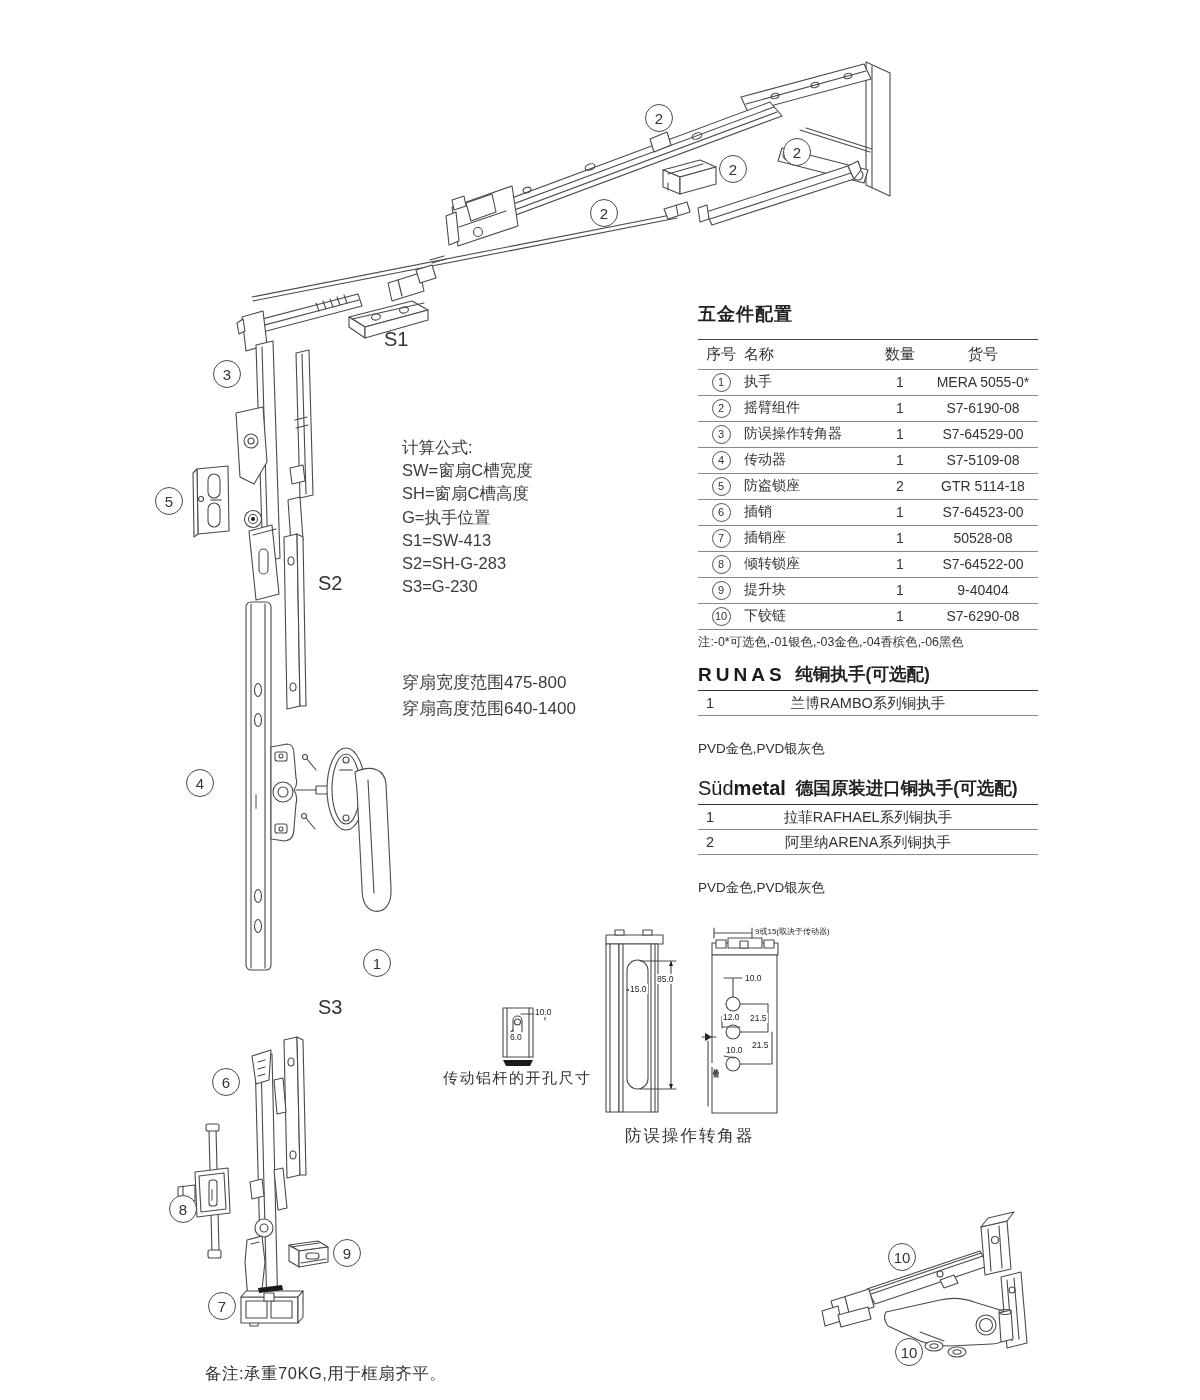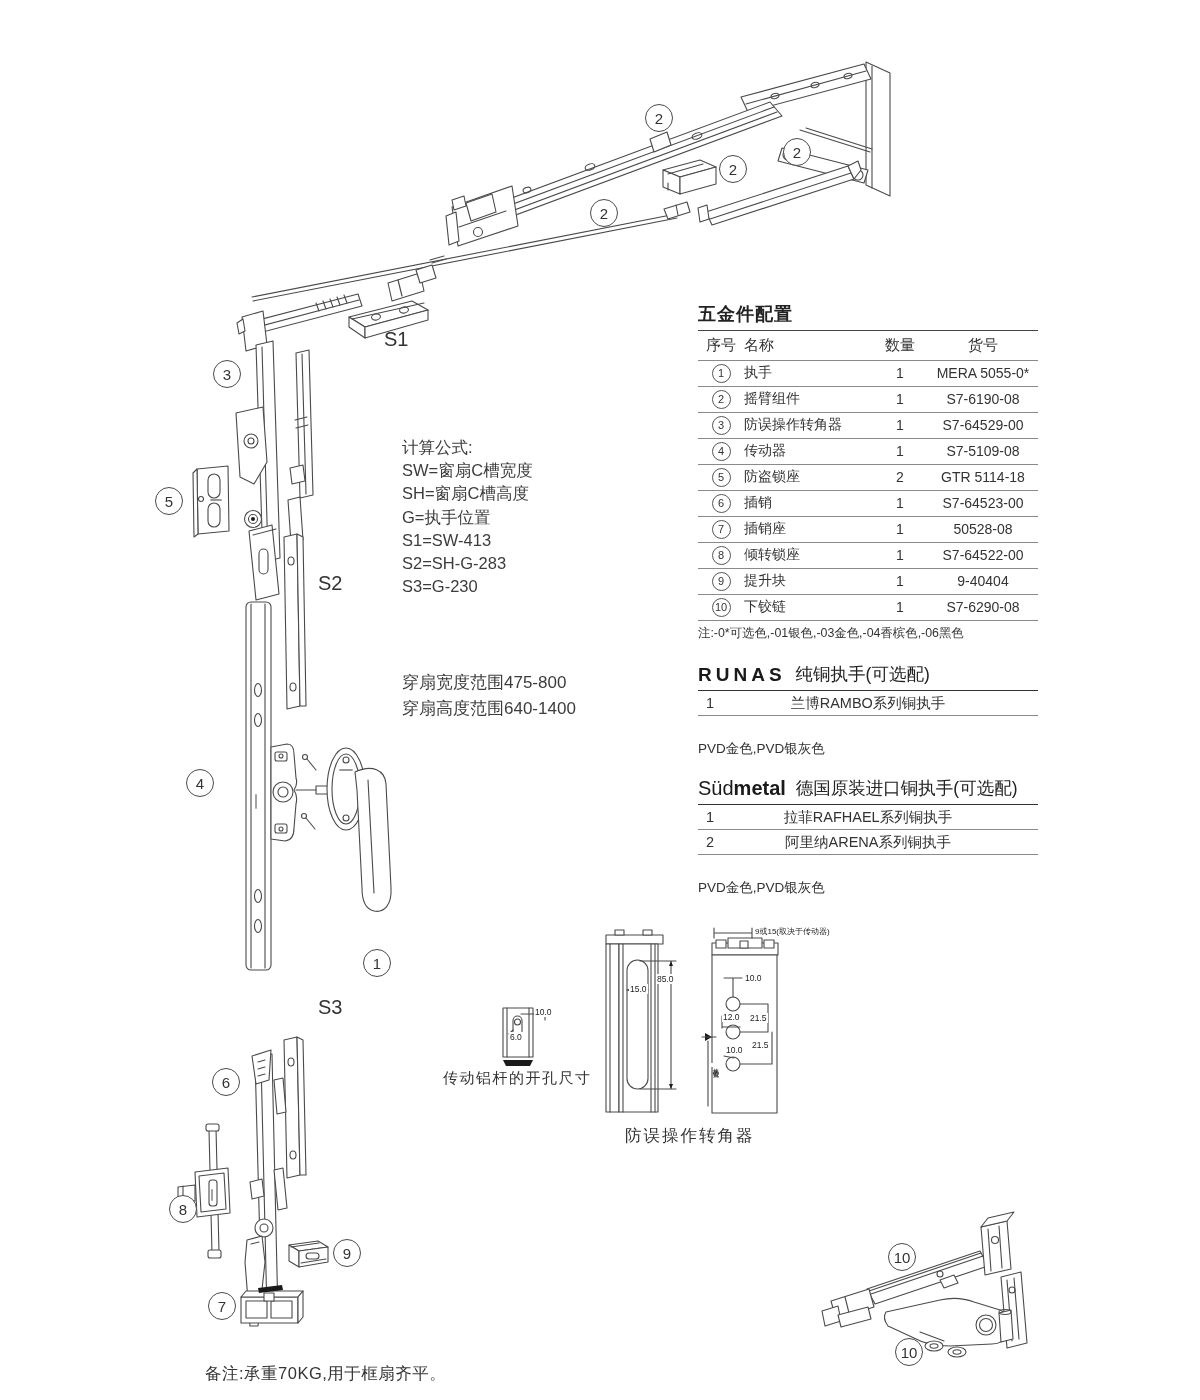--- a/index.html
+++ b/index.html
@@ -12,36 +12,36 @@
   }
   svg.art .fw { fill:#ffffff; }
   svg.art .dk { fill:#1a1a1a; stroke:none; }
   svg.art .logo { stroke:#999; stroke-width:1.8; }
   .callout { position:absolute; width:28px; height:28px; border:1.6px solid #4a4a4a; border-radius:50%;
     display:flex; align-items:center; justify-content:center; font-size:15px; color:#333; background:#fff; }
   .slabel { position:absolute; font-size:20px; color:#333; }
   .formula { position:absolute; left:402px; top:436px; font-size:16.5px; line-height:23.2px; color:#3c3c3c; }
   .range { position:absolute; left:402px; top:670px; font-size:17px; line-height:25.5px; color:#3c3c3c; }
   .hw { position:absolute; left:698px; top:302px; width:340px; }
-  .hw-title { font-size:18px; font-weight:bold; letter-spacing:1px; color:#222; padding-bottom:4px; border-bottom:1.5px solid #444; }
+  .hw-title { font-size:18px; font-weight:bold; letter-spacing:1px; color:#222; padding-bottom:13px; border-bottom:1.5px solid #444; }
   table.hw-t { width:100%; border-collapse:collapse; font-size:14px; color:#333; table-layout:fixed; }
   table.hw-t col.c-no { width:46px; } table.hw-t col.c-name { width:128px; }
   table.hw-t col.c-qty { width:56px; } table.hw-t col.c-sku { width:110px; }
   table.hw-t th { font-size:15px; font-weight:normal; height:29px; border-bottom:1px solid #8a8a8a; }
   table.hw-t th.l, table.hw-t td.l { text-align:left;margin-top:8px; }
   table.hw-t td { height:26px; border-bottom:1px solid #8a8a8a; text-align:center; }
   .circle-sm { display:inline-flex; width:19px; height:19px; border:1px solid #555; border-radius:50%;
     align-items:center; justify-content:center; font-size:11px; }
   .hw-foot { margin-top:4px; font-size:12.4px; color:#333; }
   .opt { position:absolute; left:698px; width:340px; }
   .opt-head { display:flex; align-items:flex-end; gap:10px; padding-bottom:4px; border-bottom:1.5px solid #333; }
   .brand-runas { font-size:19px; font-weight:bold; letter-spacing:4px; color:#1a1a1a; }
   .brand-sud { font-size:20px; color:#1a1a1a; }
   .brand-sud b { font-weight:bold; }
-  .opt-title { font-size:17.5px; font-weight:normal; color:#222; }
+  .opt-title { font-size:17.5px; font-weight:bold; color:#222; }
   .opt-row { position:relative; height:25px; line-height:25px; border-bottom:1px solid #8a8a8a;
     text-align:center; font-size:14.5px; }
   .opt-row .no { position:absolute; left:8px; }
   .opt-foot { margin-top:24px; font-size:13.5px; color:#333; }
   .caption { position:absolute; font-size:15px; letter-spacing:1.5px; color:#333; }
   .caption.big { font-size:16.5px; letter-spacing:2px; }
   .dim { position:absolute; font-size:8.5px; color:#222; background:#fff; padding:0 1px; line-height:10px; }
   .dim.sm { font-size:8px; }
   .dim.vert { writing-mode:vertical-rl; font-size:6.5px; letter-spacing:1px; line-height:8px; }
   .note { position:absolute; left:205px; top:1363px; font-size:16.5px; letter-spacing:0.5px; color:#333; }

